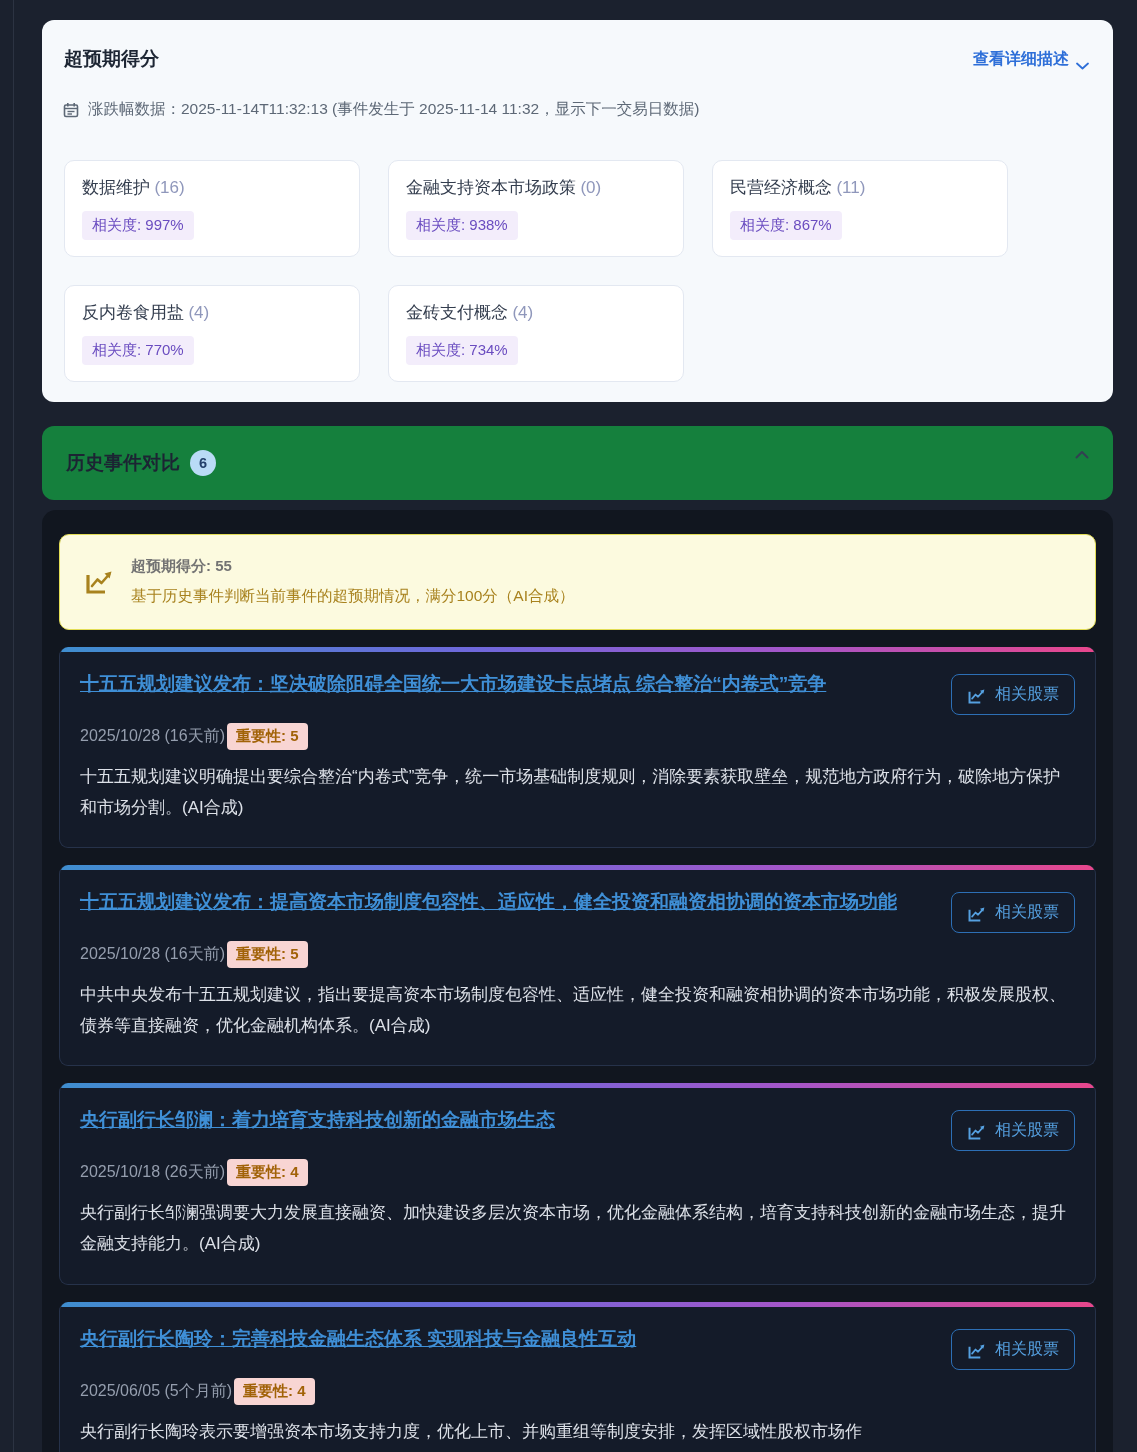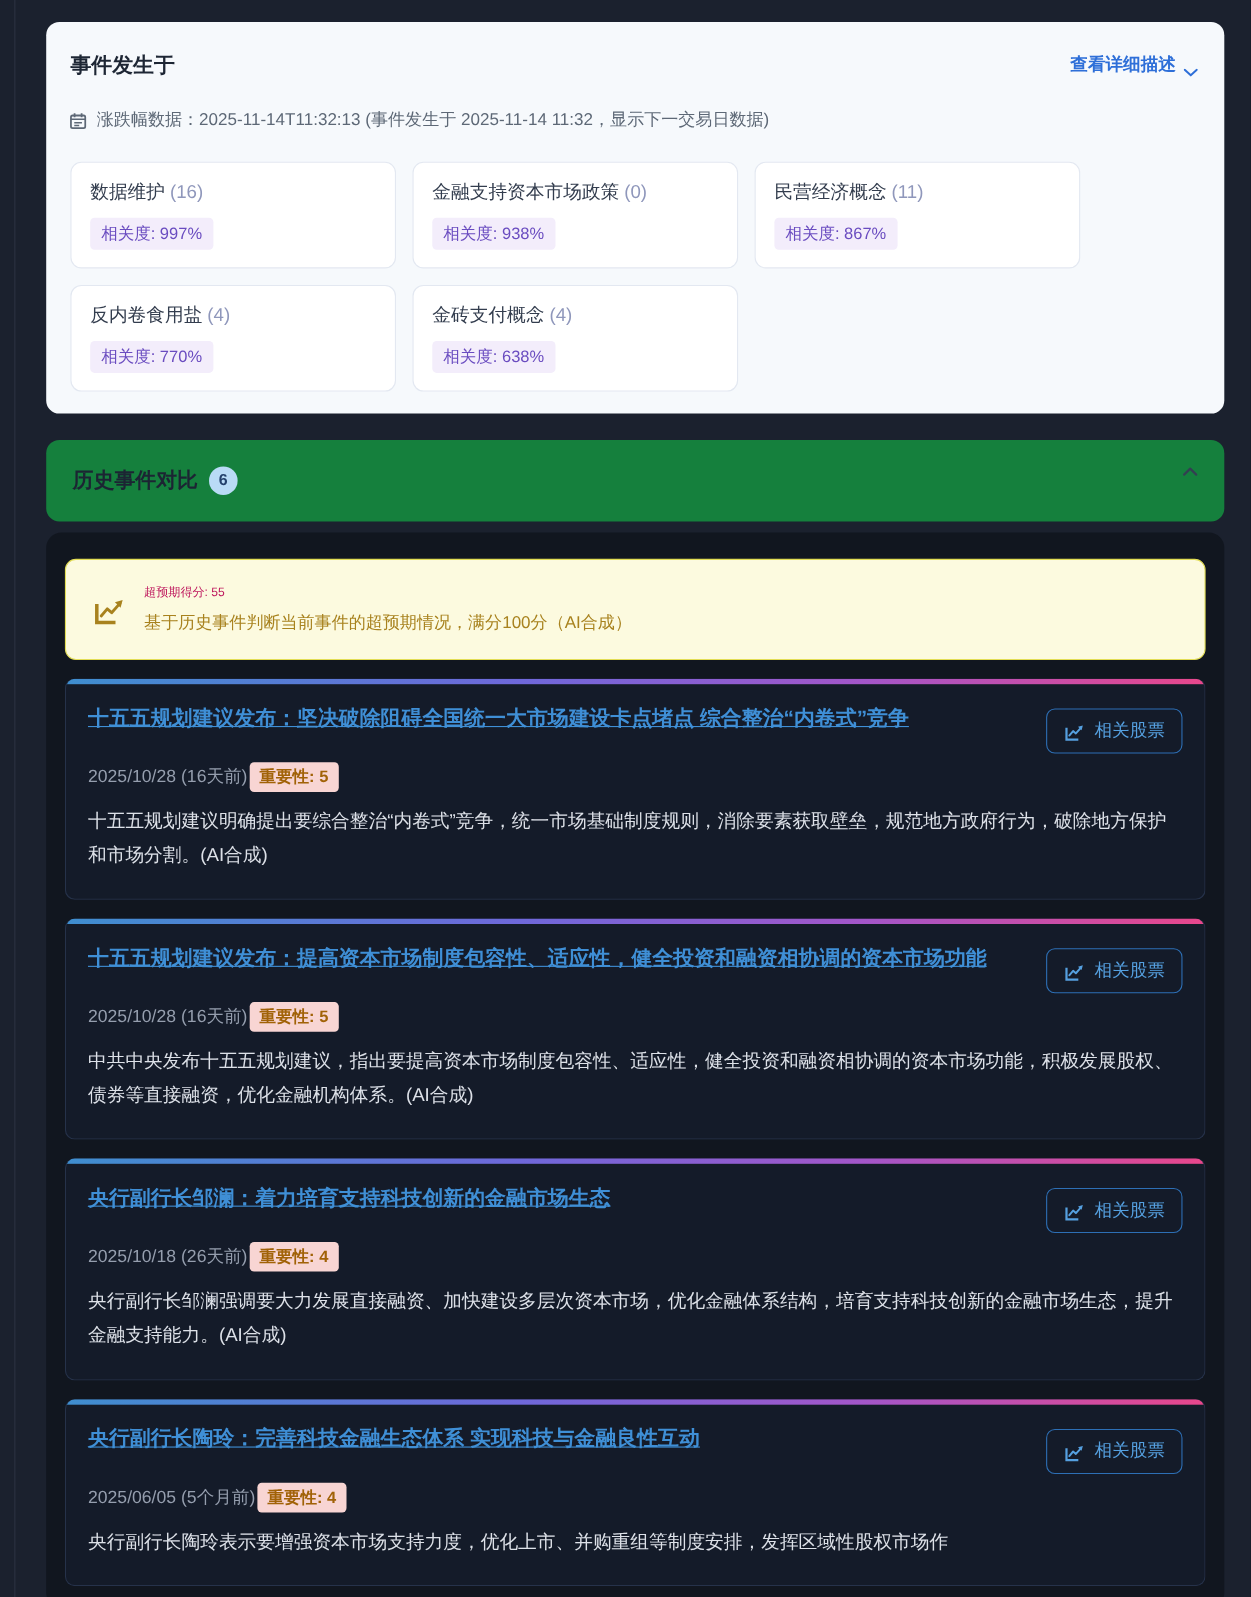--- a/index.html
+++ b/index.html
@@ -15,21 +15,21 @@
   
   .card-light {
     background:#f6f9fc;
     border-radius:12px;
     padding:26px 22px 20px 20px;
   }
   .concepts-head { display:flex; justify-content:space-between; align-items:center; padding:0 2px; }
   .concepts-title { font-size:19px; font-weight:bold; color:#1d2634; }
   .detail-link { display:flex; align-items:flex-end; gap:7px; color:#2e6fd8; font-size:16px; font-weight:bold; cursor:pointer; background:none; border:none; font-family:inherit; }
   .note-row { display:flex; align-items:center; gap:9px; margin-top:27px; color:#5d6876; font-size:15.5px; padding-left:1px; }
-  .concept-grid { display:grid; grid-template-columns:repeat(3,296px); gap:15px; margin-top:27px; margin-left:2px; }
+  .concept-grid { display:grid; grid-template-columns:repeat(3,296px); gap:28px; margin-top:40px; margin-left:2px; }
   .concept-card {
     background:#ffffff;
     border:1px solid #e3e8f1;
     border-radius:10px;
     padding:15px 17px 16px 17px;
     height:97px;
   }
   .concept-name { font-size:17px; color:#333d4e; }
   .concept-count { color:#8f97bb; }
   .rel-badge {
@@ -64,21 +64,21 @@
     padding:24px 17px 20px 17px;
   }
   .score-box {
     background:#fcfadf;
     border:1px solid #e3dd55;
     border-radius:10px;
     padding:22px 24px;
     display:flex; gap:17px; align-items:flex-start;
   }
   .score-icon { margin-top:9px; flex-shrink:0; }
-  .score-title { font-size:11px; font-weight:normal; color:#be185d; }
+  .score-title { font-size:15px; font-weight:bold; color:#737373; }
   .score-sub { margin-top:10px; font-size:15.5px; color:#a8821e; }
 
   .event-card {
     margin-top:17px;
     background:#141b29;
     border:1px solid #26324a;
     border-top:none;
     border-radius:9px;
     overflow:hidden;
   }
@@ -108,21 +108,21 @@
 </style>
 </head>
 <body>
 
 <div class="vline"></div>
 
 <div class="container">
 
   <section class="card-light">
     <div class="concepts-head">
-      <h1 class="concepts-title">事件发生于</h1>
+      <h1 class="concepts-title">超预期得分</h1>
       <button class="detail-link">
         <span>查看详细描述</span>
         <svg width="13" height="8" viewBox="0 0 13 8">
             <path d="M1 1.5 L6.5 6.5 L12 1.5" fill="none" stroke="#2e6fd8" stroke-width="1.8" stroke-linecap="round" stroke-linejoin="round"></path>
           </svg>
       </button>
     </div>
     <div class="note-row">
       <svg width="16" height="16" viewBox="0 0 16 16">
           <rect x="1.5" y="3" width="13" height="11.5" rx="1.5" fill="none" stroke="#5d6876" stroke-width="1.6"></rect>
@@ -166,21 +166,21 @@
             <span class="concept-name concept-count">(4)</span>
           </div>
           <span class="rel-badge">相关度: 770%</span>
         </div>
 
         <div class="concept-card">
           <div>
             <span class="concept-name">金砖支付概念</span>
             <span class="concept-name concept-count">(4)</span>
           </div>
-          <span class="rel-badge">相关度: 638%</span>
+          <span class="rel-badge">相关度: 734%</span>
         </div>
 
     </div>
   </section>
 
   <section class="history-header">
     <h2 class="history-title">历史事件对比</h2>
     <span class="count-badge">6</span>
     <button class="collapse-btn">
       <svg width="14" height="9" viewBox="0 0 14 9">

